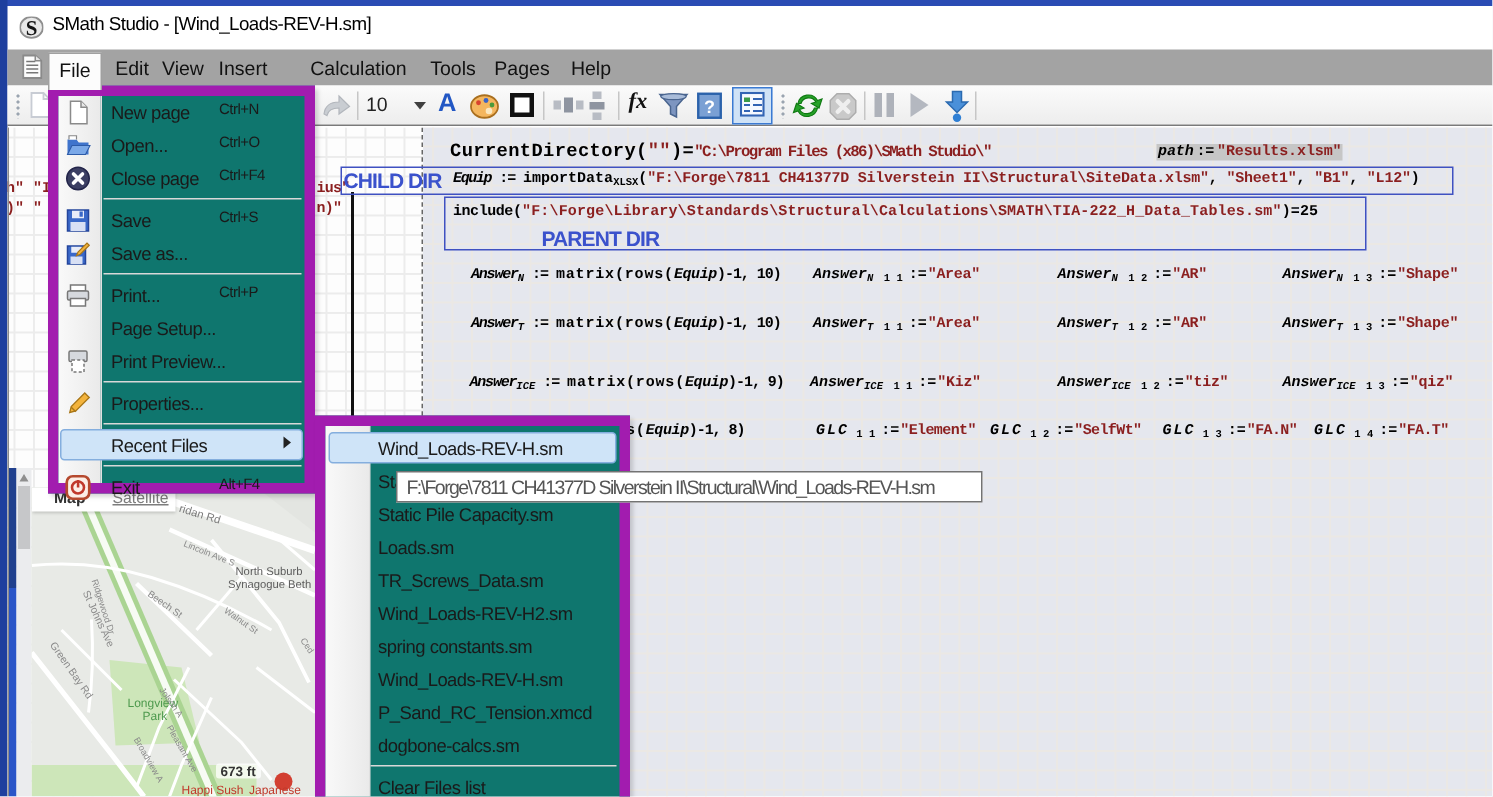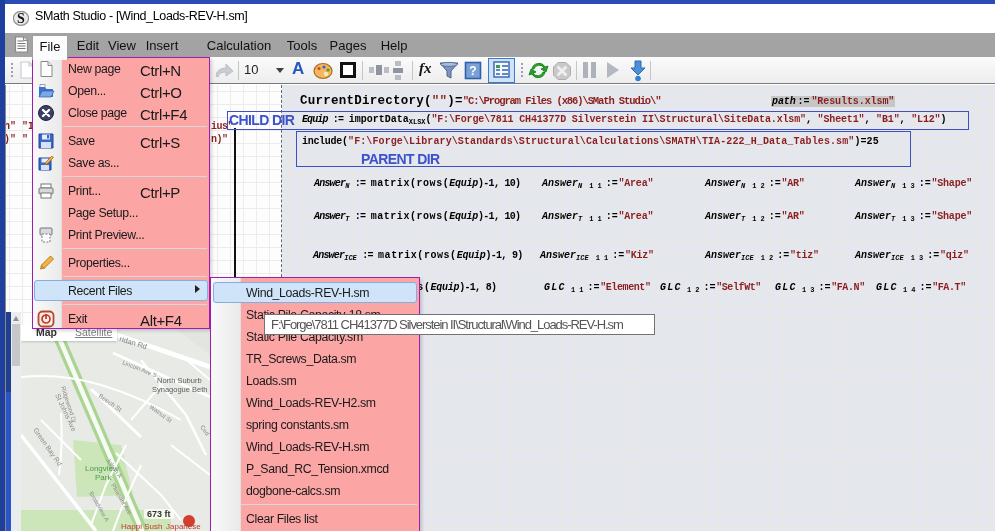--- a/index.html
+++ b/index.html
@@ -37,25 +37,25 @@
 
   
   .math { position:absolute; font-family:"Liberation Mono", monospace; font-weight:bold; white-space:nowrap; color:#000; }
   .r { color:#8b1f1f; }
   .it { font-style:italic;text-align:center; }
   sub { font-size:72%; vertical-align:baseline; position:relative; top:0.35em; }
   .bluebox { position:absolute; border:1px solid #3f51c1; }
   .bluelab { position:absolute; color:#3b52cc; font-weight:bold; font-size:14px; letter-spacing:-0.6px; font-family:"Liberation Sans",sans-serif; white-space:nowrap; }
 
   
-  .menu { position:absolute; background:#fca5a5; border:1px solid #a21caf;
+  .menu { position:absolute; background:#0f766e; border:7px solid #a21caf;
     box-shadow:2px 2px 3px rgba(0,0,0,0.16); z-index:40; }
   .menurow { position:relative; height:22px; }
   .menurow .txt { position:absolute; left:35px; top:4px; font-size:12.3px; letter-spacing:-0.35px; color:#1a1a1a; }
-  .menurow .sc  { position:absolute; left:107px; top:4px; font-size:15px; letter-spacing:-0.35px; color:#1a1a1a; }
+  .menurow .sc  { position:absolute; left:107px; top:4px; font-size:10px; letter-spacing:-0.35px; color:#1a1a1a; }
   .menurow .ic  { position:absolute; left:4px; top:2px; width:18px; height:18px; }
   .msep { height:6px; position:relative; }
   .msep div { position:absolute; left:30px; right:2px; top:2px; height:1px; background:#d8d8d8; }
   .hl { position:absolute; left:1px; right:1px; top:0px; bottom:1px; background:#cfe4f8;
         border:1px solid #84aede; border-radius:3px; }
 </style>
 </head>
 <body>
 <div id="win">
   <div class="abs" id="titlebar"></div>
@@ -373,24 +373,24 @@
           <div class="hl" style="left:2px;right:2px;"></div>
           <span class="txt" style="z-index:2">Wind_Loads-REV-H.sm</span>
         </div>
       <div class="menurow">
           <span class="txt">Static Pile Capacity-18.sm</span>
         </div>
       <div class="menurow">
           <span class="txt">Static Pile Capacity.sm</span>
         </div>
       <div class="menurow">
+          <span class="txt">Loads.sm</span>
+        </div>
+      <div class="menurow">
           <span class="txt">TR_Screws_Data.sm</span>
-        </div>
-      <div class="menurow">
-          <span class="txt">Loads.sm</span>
         </div>
       <div class="menurow">
           <span class="txt">Wind_Loads-REV-H2.sm</span>
         </div>
       <div class="menurow">
           <span class="txt">spring constants.sm</span>
         </div>
       <div class="menurow">
           <span class="txt">Wind_Loads-REV-H.sm</span>
         </div>

